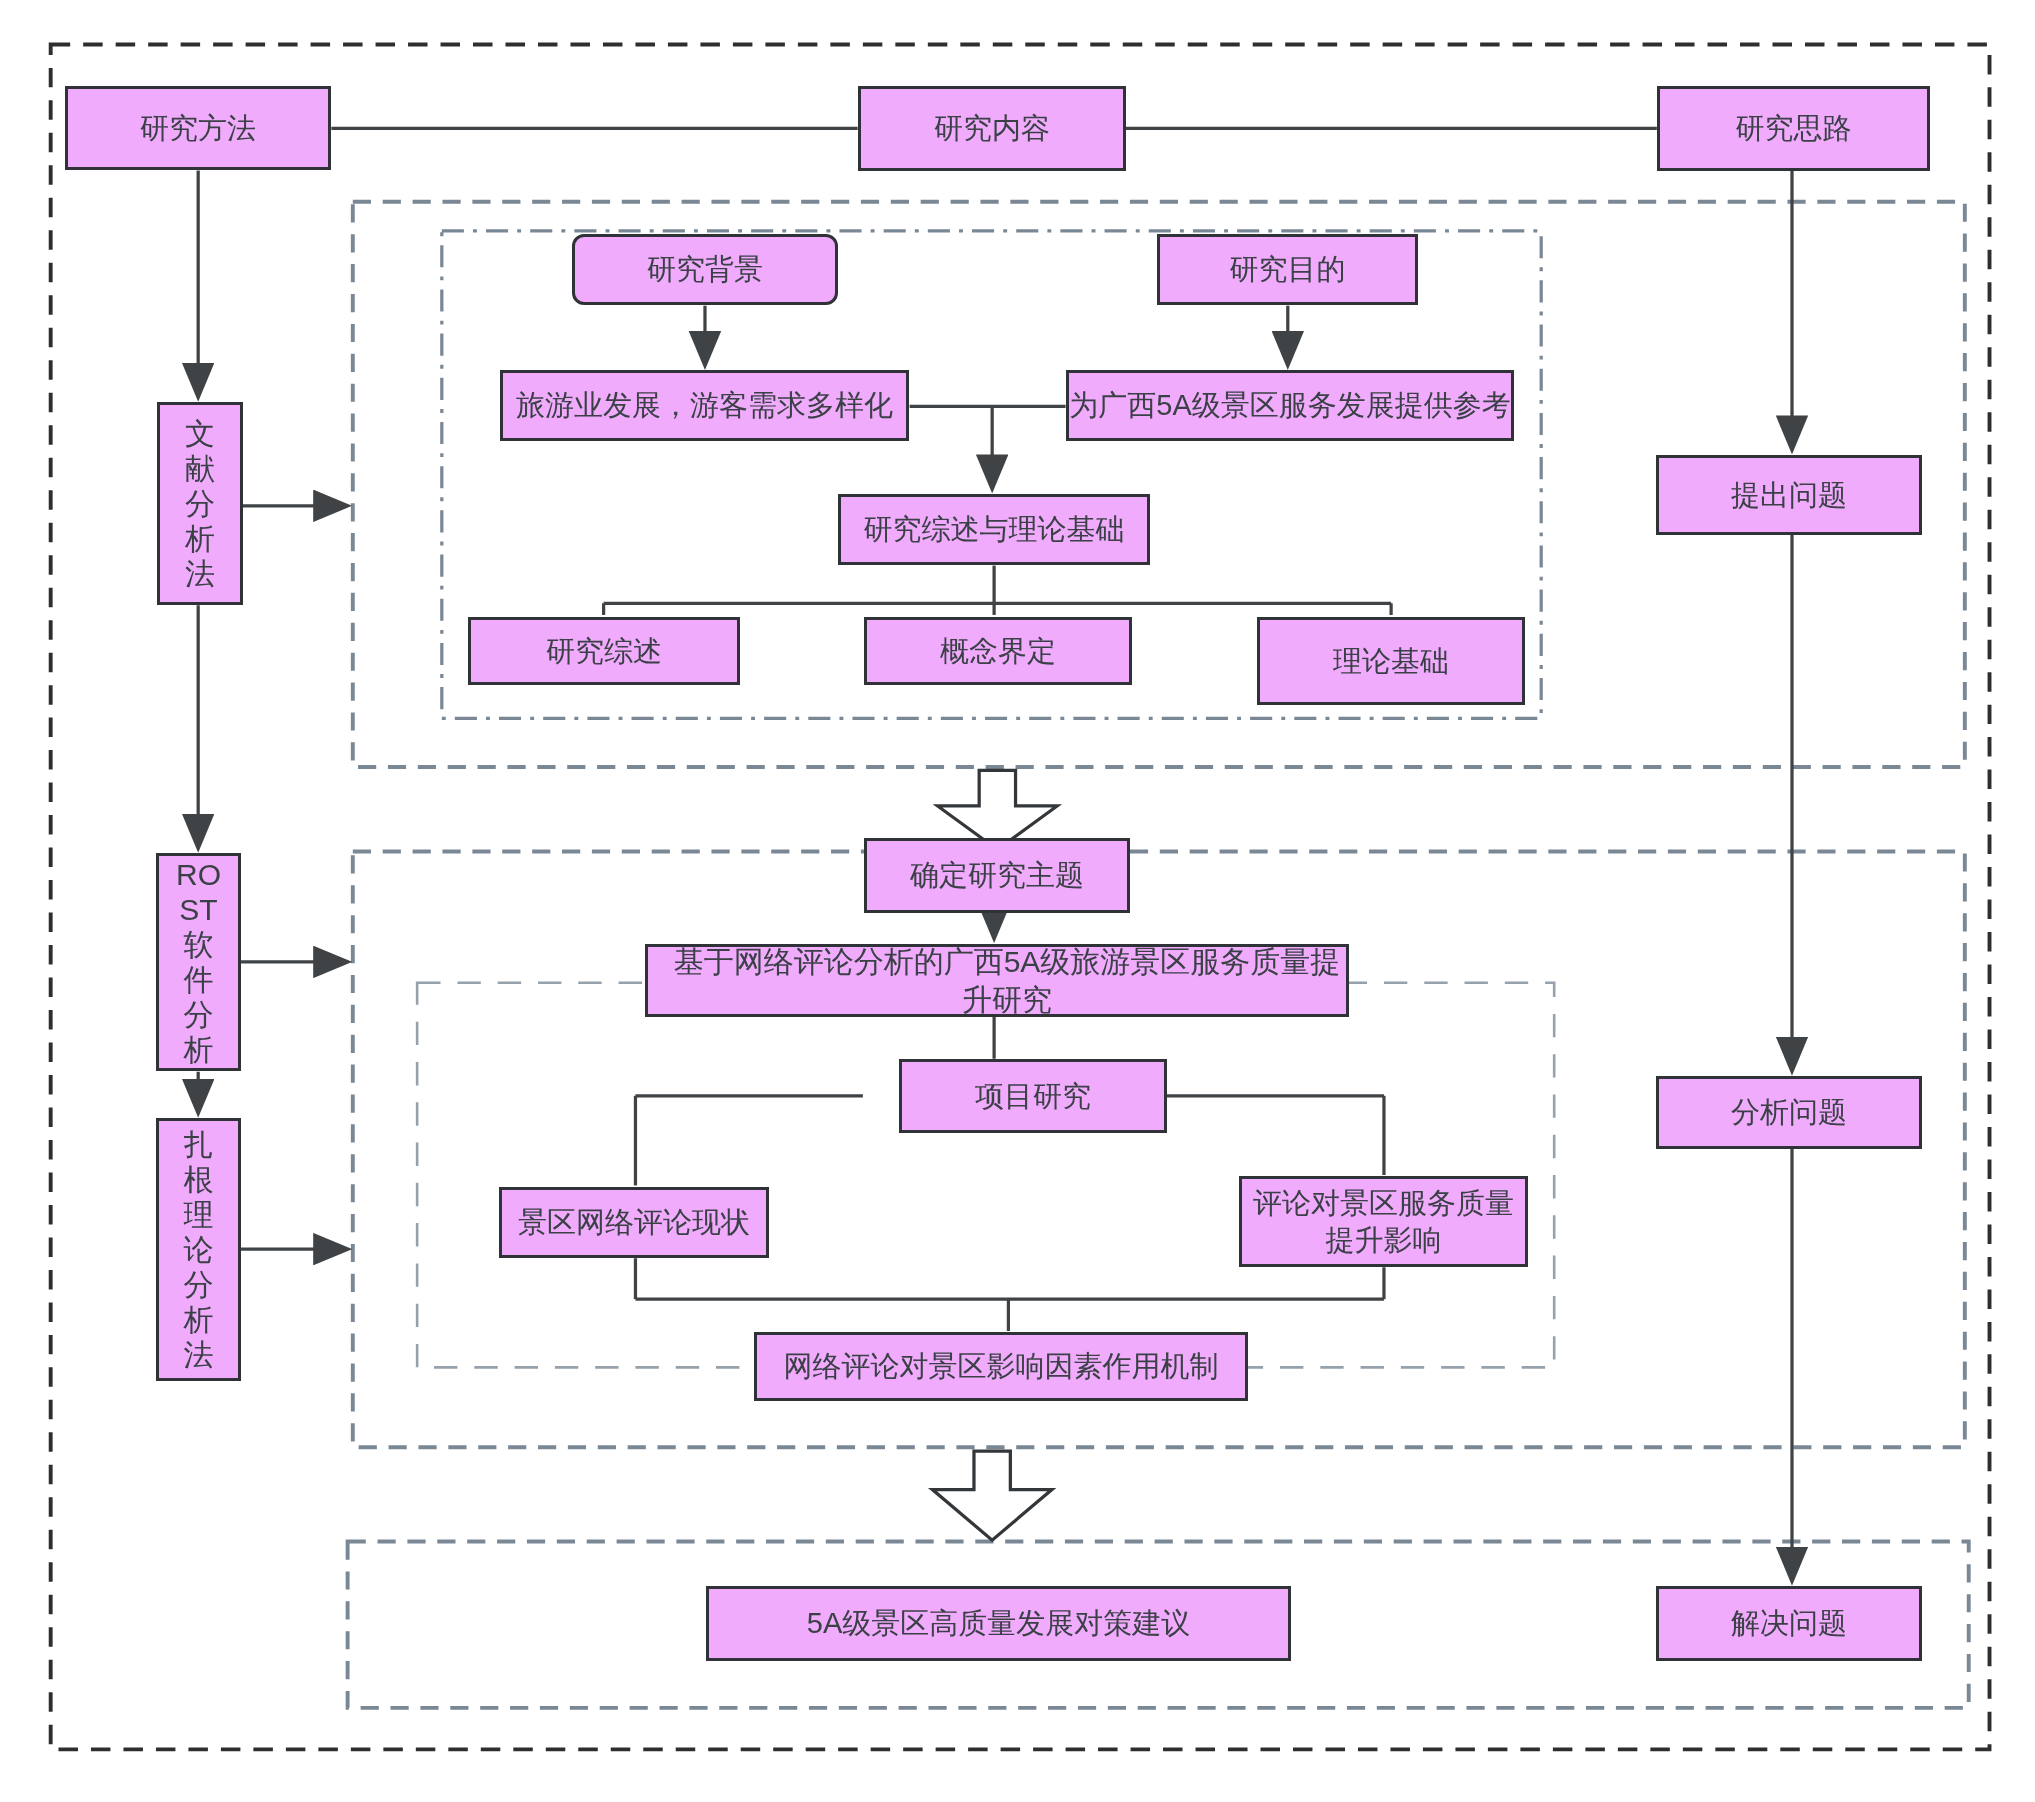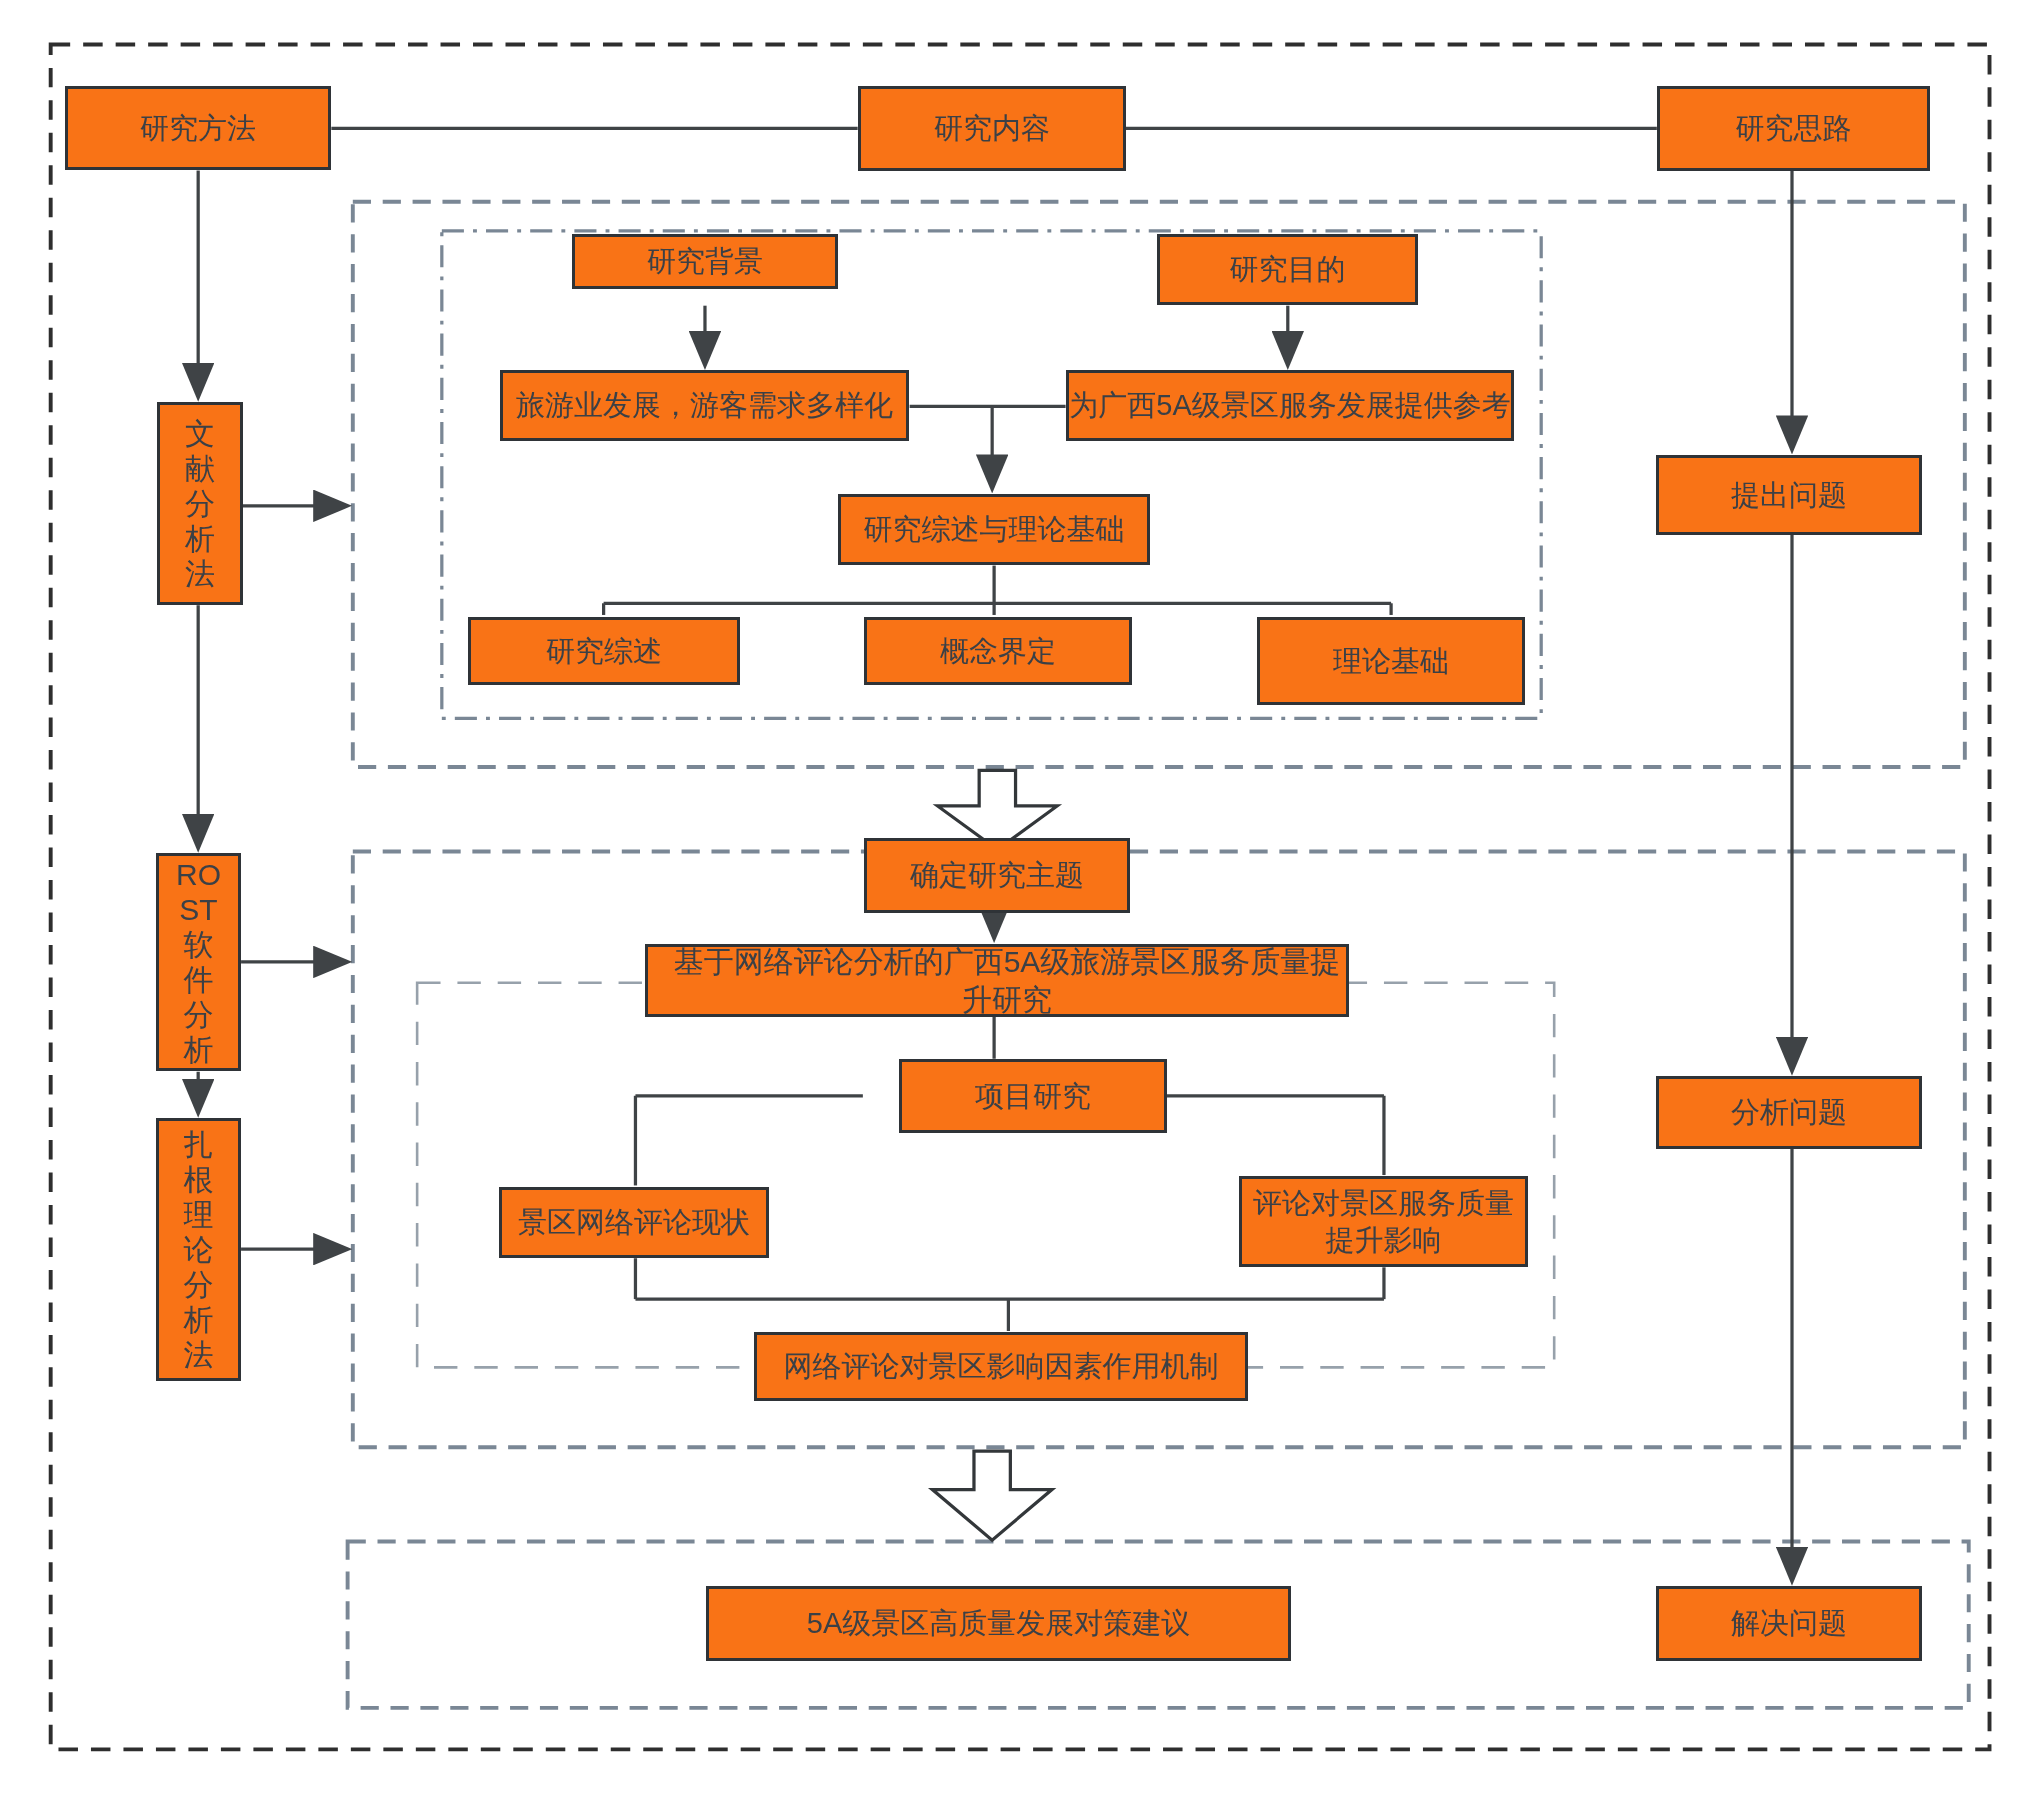--- a/index.html
+++ b/index.html
@@ -10,21 +10,21 @@
     background:#ffffff;
     font-family:"Liberation Sans","DejaVu Sans",sans-serif;
     overflow:hidden;
   }
   #wires{
     position:absolute;left:0;top:0;width:2035px;height:1803px;z-index:1;
   }
   .box{
     position:absolute;
     box-sizing:border-box;
-    background:#f97316;
+    background:#f0abfc;
     border:3.2px solid #2f3337;
     color:#3b4046;
     display:flex;
     align-items:center;
     justify-content:center;
     text-align:center;
     font-size:29px;
     line-height:1.25;
     white-space:pre-line;
     z-index:2;
@@ -133,21 +133,21 @@
 理
 论
 分
 析
 法</div>
 
   <div class="box" style="left:1656px;top:455px;width:266px;height:80px;">提出问题</div>
   <div class="box" style="left:1656px;top:1076px;width:266px;height:73px;">分析问题</div>
   <div class="box" style="left:1656px;top:1586px;width:266px;height:75px;">解决问题</div>
 
-  <div class="box" style="left:572px;top:234px;width:266px;height:55px;">研究背景</div>
+  <div class="box" style="left:572px;top:234px;width:266px;height:71px;border-radius:12px;">研究背景</div>
   <div class="box" style="left:1157px;top:234px;width:261px;height:71px;">研究目的</div>
   <div class="box" style="left:500px;top:370px;width:409px;height:71px;">旅游业发展，游客需求多样化</div>
   <div class="box" style="left:1066px;top:370px;width:448px;height:71px;">为广西5A级景区服务发展提供参考</div>
   <div class="box" style="left:838px;top:494px;width:312px;height:71px;">研究综述与理论基础</div>
   <div class="box" style="left:468px;top:617px;width:272px;height:68px;">研究综述</div>
   <div class="box" style="left:864px;top:617px;width:268px;height:68px;">概念界定</div>
   <div class="box" style="left:1257px;top:617px;width:268px;height:88px;font-family:Liberation Serif, serif;">理论基础</div>
 
   <div class="box" style="left:864px;top:838px;width:266px;height:75px;">确定研究主题</div>
   <div class="box thesis" style="left:645px;top:944px;width:704px;height:73px;">基于网络评论分析的广西5A级旅游景区服务质量提升研究</div>

